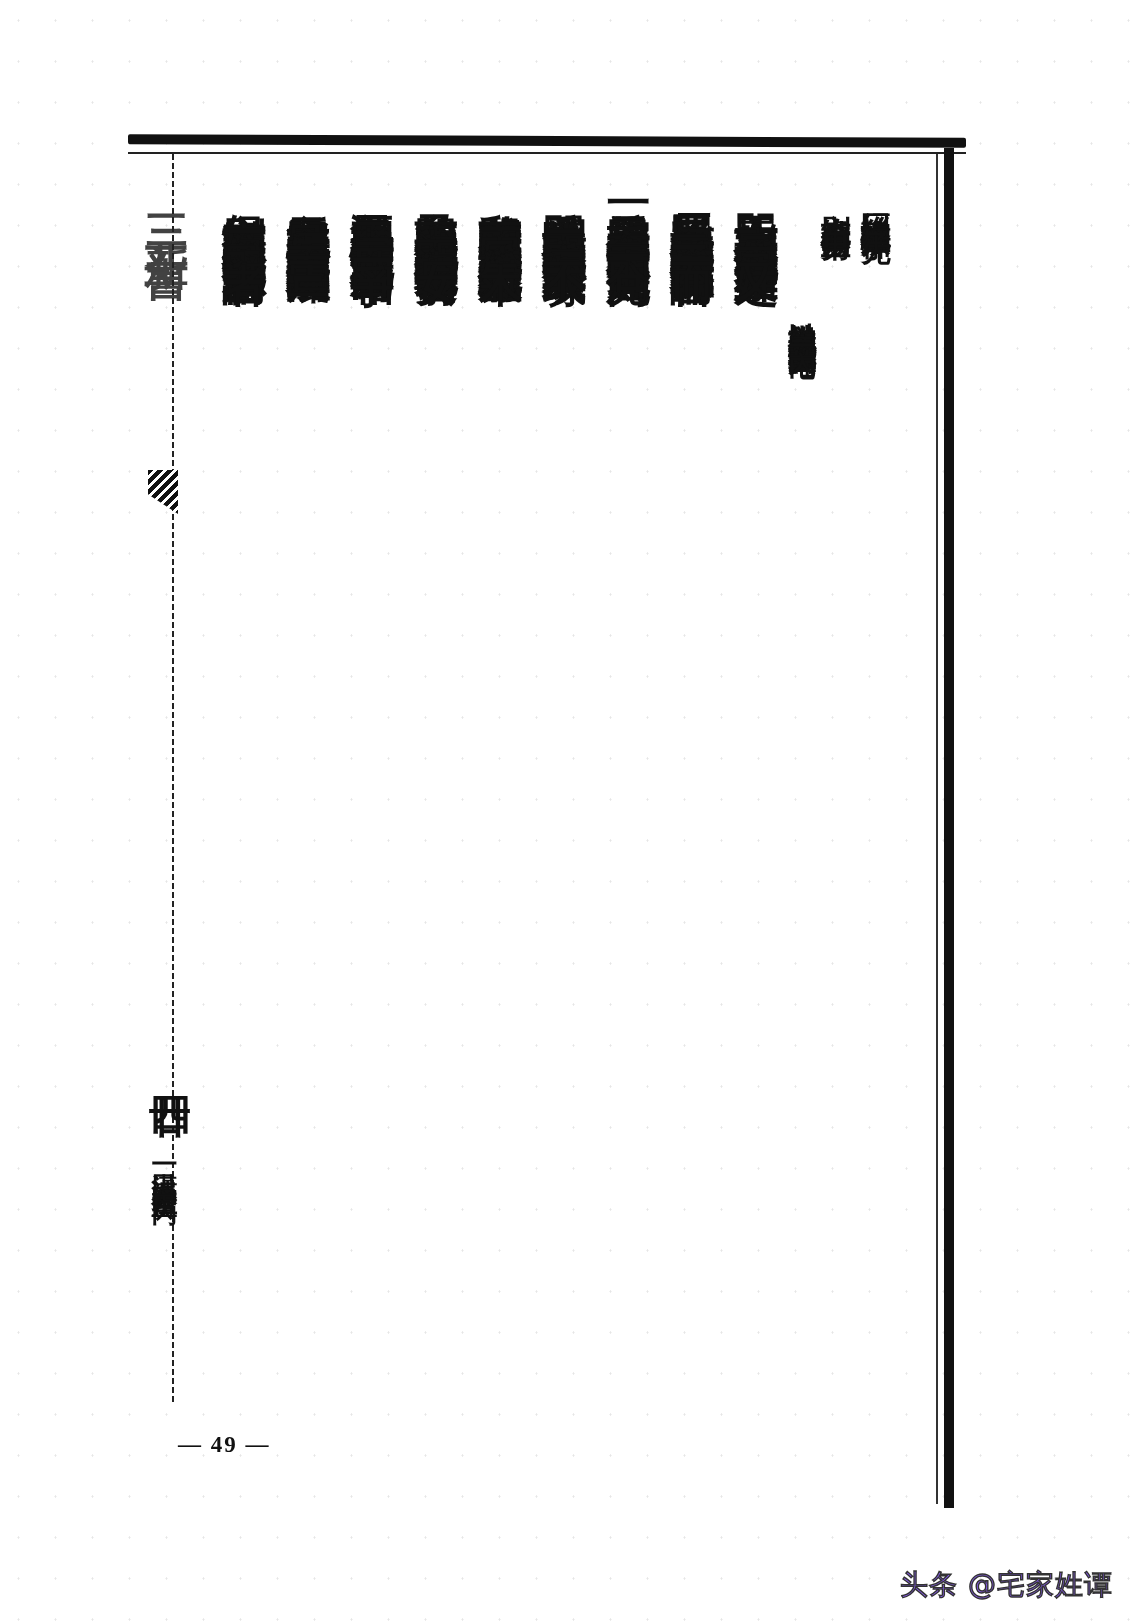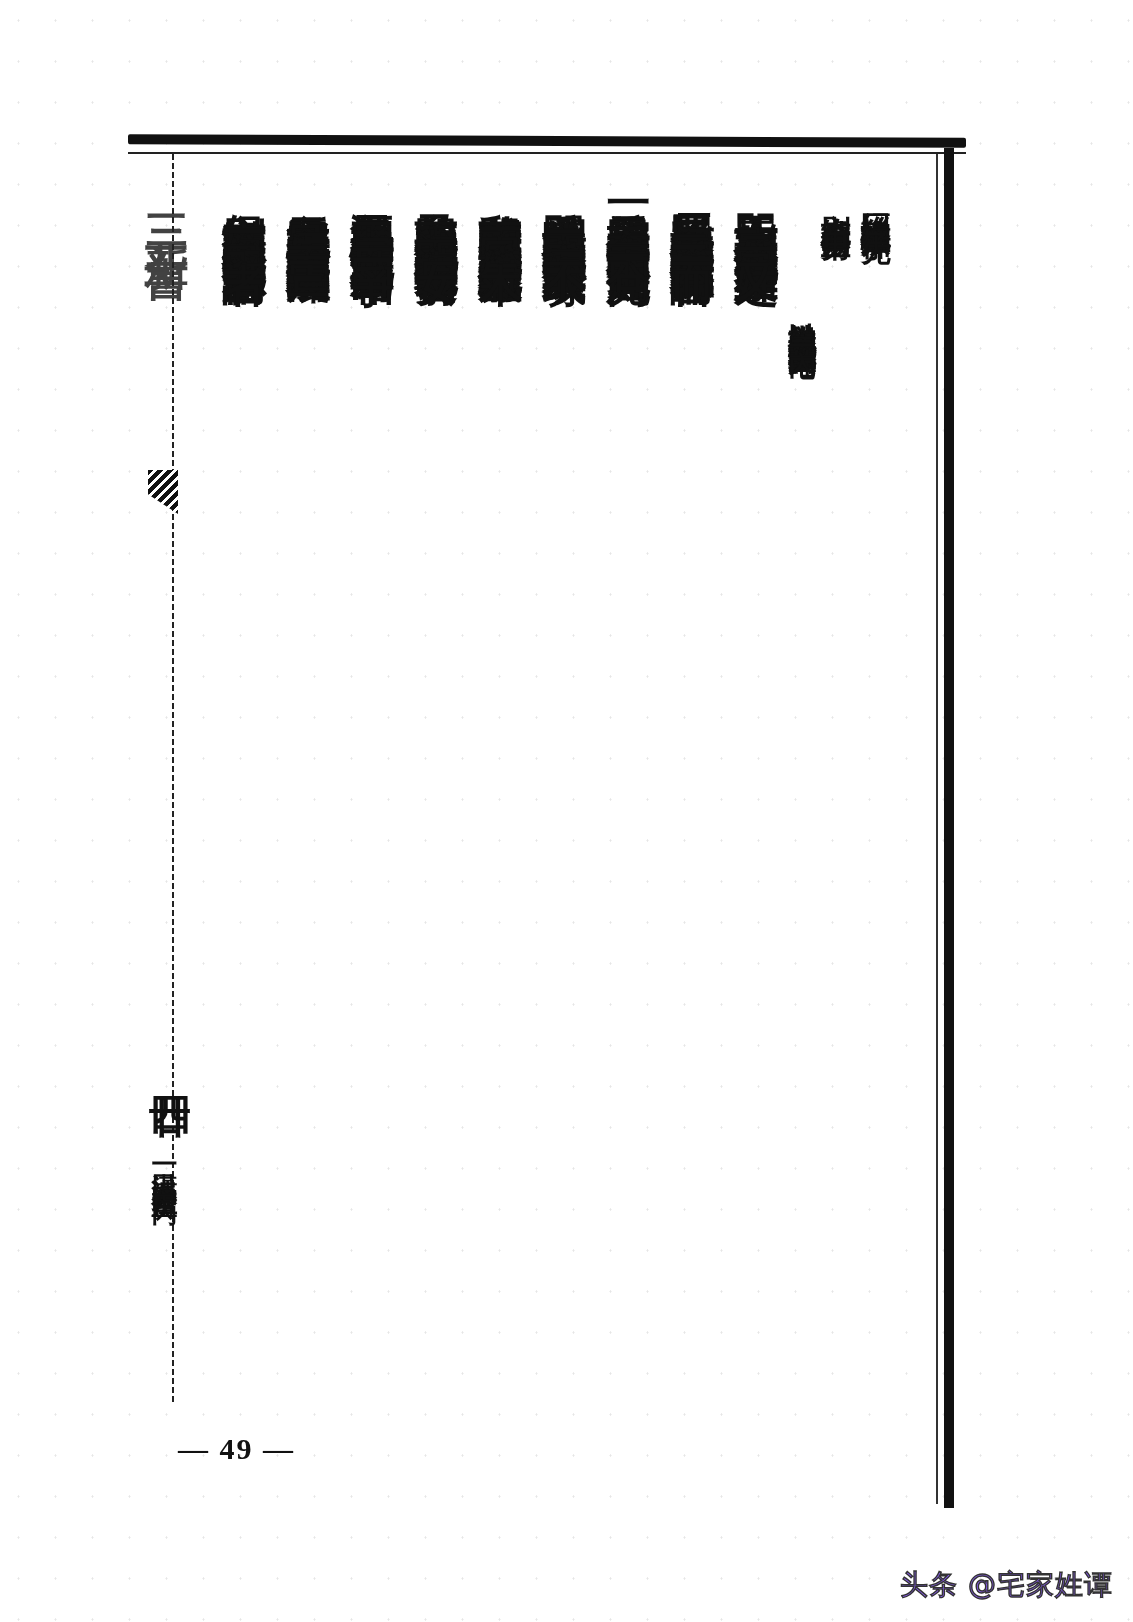--- a/index.html
+++ b/index.html
@@ -25,21 +25,21 @@
   
   .margin-title { position: absolute; left: 138px; top: 180px; writing-mode: vertical-rl; text-orientation: upright;
                   font-size: 44px; font-weight: bold; letter-spacing: 14px; color: #222; opacity: 0.85; }
   .fishtail { position: absolute; left: 148px; top: 470px; width: 30px; height: 44px; background:
               repeating-linear-gradient(135deg, #111 0 4px, #fff 4px 7px); clip-path: polygon(0 0,100% 0,100% 100%,0 55%); }
   .leaf-num { position: absolute; left: 142px; top: 1062px; writing-mode: vertical-rl; text-orientation: upright;
               font-size: 42px; font-weight: bold; letter-spacing: 2px; }
   .publisher { position: absolute; left: 148px; top: 1150px; writing-mode: vertical-rl; text-orientation: upright;
                font-size: 26px; font-weight: bold; letter-spacing: 3px; }
   .page-number { position: absolute; left: 178px; top: 1432px; font-family: "Liberation Serif", serif;
-                 font-size: 30px; font-weight: bold; letter-spacing: 2px; }
+                 font-size: 23px; font-weight: bold; letter-spacing: 2px; }
   .watermark { position: absolute; left: 900px; top: 1566px; font-family: "DejaVu Sans", sans-serif;
                font-size: 28px; color: #8b5cf6; -webkit-text-stroke: 1.4px #333; letter-spacing: 1px; }
   .specks { position: absolute; inset: 0; pointer-events: none;
             background-image: radial-gradient(#9a9a9a 0.8px, transparent 1.2px);
             background-size: 37px 41px; opacity: 0.25; }
 </style>
 </head>
 <body>
 
 <div class="specks"></div>

